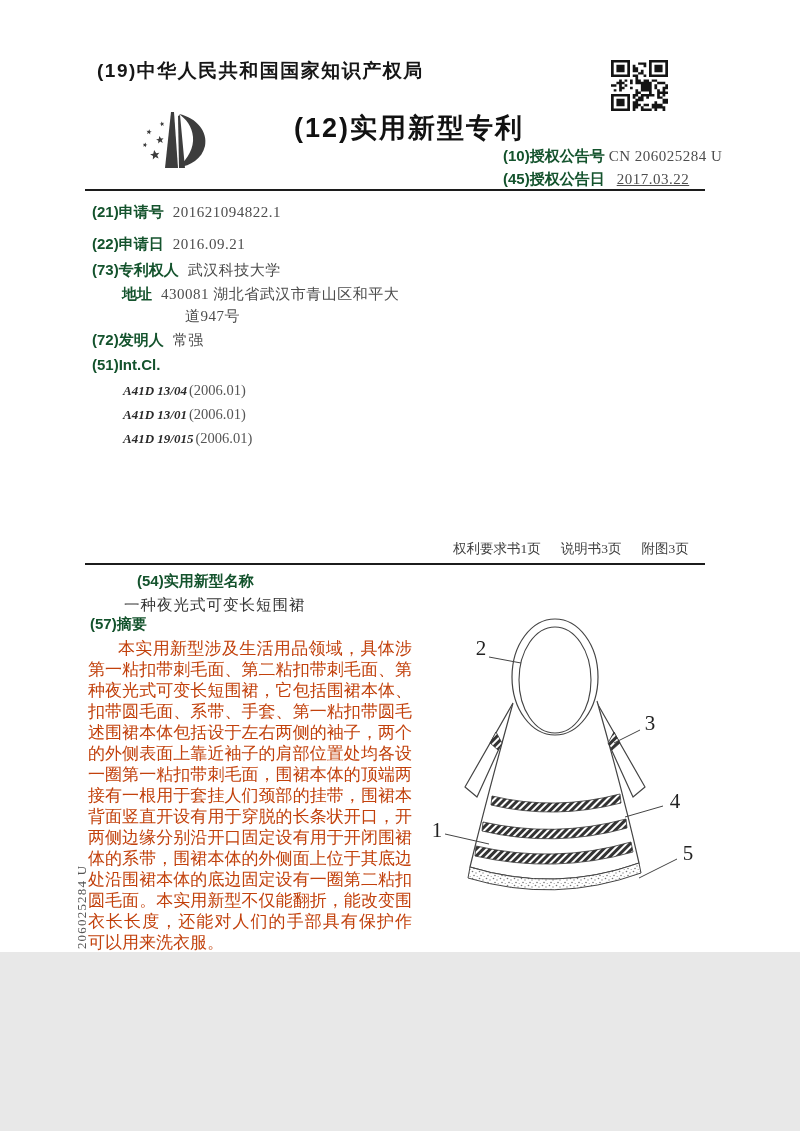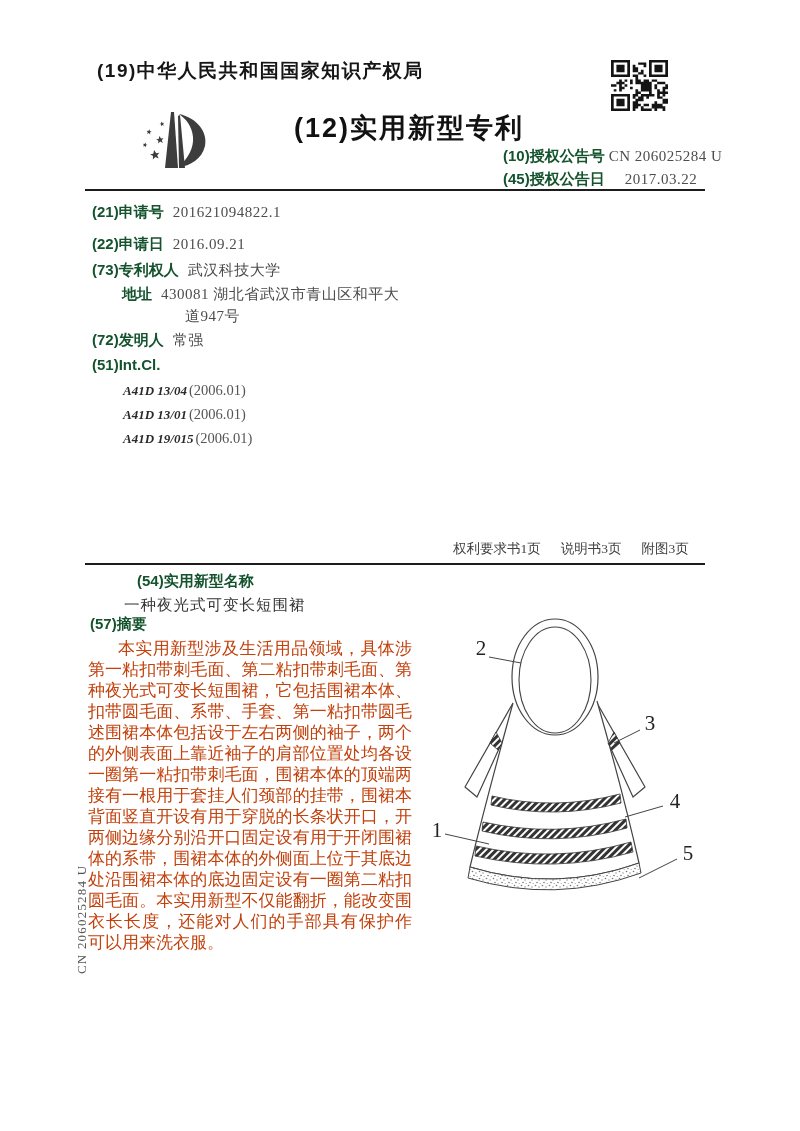--- a/index.html
+++ b/index.html
@@ -1,17 +1,17 @@
 <!DOCTYPE html>
 <html><head>
 <meta charset="utf-8">
 <style>
   html,body{margin:0;padding:0;background:#e8e8e8;}
   .page{
-    position:relative;width:800px;height:1131px;background:#ffffff;
+    position:relative;width:800px;height:952px;background:#ffffff;
     margin:0 auto;overflow:hidden;
     font-family:"Liberation Serif","DejaVu Serif",serif;color:#333;
   }
   .abs{position:absolute;}
   .lbl{font-family:"Liberation Sans","DejaVu Sans",sans-serif;font-weight:700;color:#14532d;font-size:15px;}
   .val{font-family:"Liberation Serif","DejaVu Serif",serif;color:#4d4d4d;font-size:15px;letter-spacing:.5px;}
   .row .val{margin-left:9px;}
   .office{font-family:"Liberation Sans","DejaVu Sans",sans-serif;font-weight:700;font-size:19px;letter-spacing:1.5px;color:#161616;}
   .doctype{font-family:"Liberation Sans","DejaVu Sans",sans-serif;font-weight:700;font-size:27px;letter-spacing:2px;color:#111;}
   .rule{background:#1c1c1c;height:2px;}
@@ -66,21 +66,21 @@
       <use href="#st" transform="translate(28,53) scale(1.0) rotate(-10)"></use>
     </svg>
   </div>
 
   <div class="abs doctype" style="left:294px;top:110px;">(12)实用新型专利</div>
 
   <div class="abs pubrow" style="left:503px;top:147px;">
     <span class="lbl">(10)授权公告号</span><span class="val" style="margin-left:4px;">CN 206025284 U</span>
   </div>
   <div class="abs pubrow" style="left:503px;top:170px;">
-    <span class="lbl">(45)授权公告日</span><span class="val" style="margin-left:20px;">2017.03.22</span>
+    <span class="lbl">(45)授权公告日</span><span class="val" style="margin-left:12px;text-decoration:underline;">2017.03.22</span>
   </div>
 
   <div class="abs rule" style="left:85px;top:189px;width:620px;"></div>
 
   <div class="abs row" style="left:92px;top:203px;">
     <span class="lbl">(21)申请号</span><span class="val">201621094822.1</span>
   </div>
   <div class="abs row" style="left:92px;top:235px;">
     <span class="lbl">(22)申请日</span><span class="val">2016.09.21</span>
   </div>

